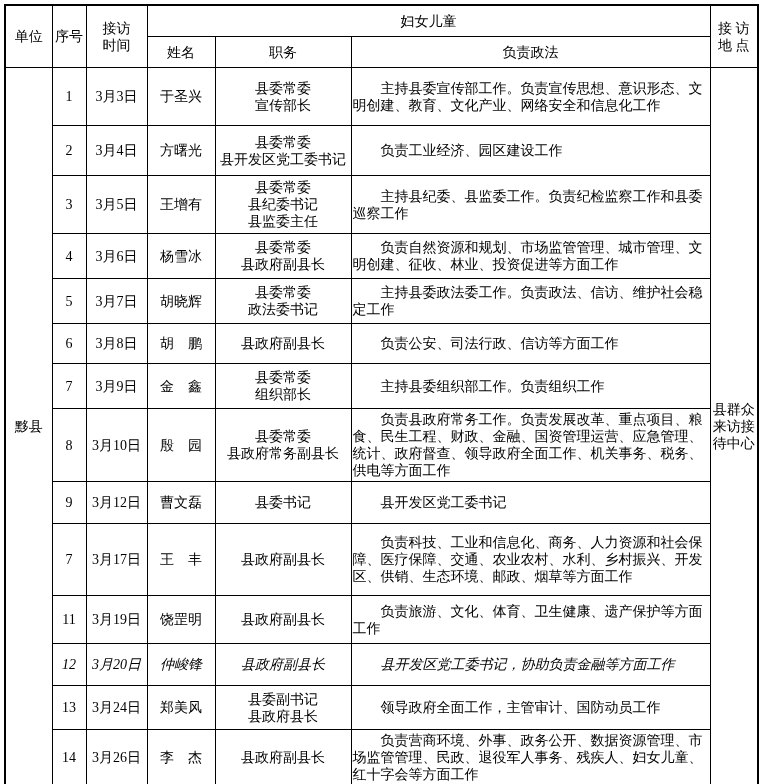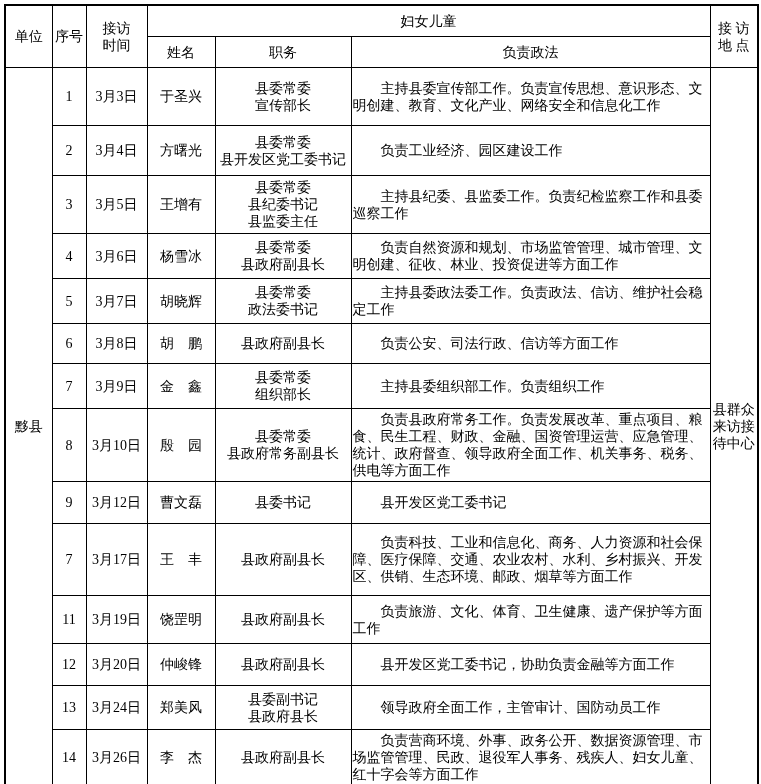--- a/index.html
+++ b/index.html
@@ -155,21 +155,21 @@
         <td class="multiline">县政府副县长</td>
         <td class="duty-cell">负责科技、工业和信息化、商务、人力资源和社会保障、医疗保障、交通、农业农村、水利、乡村振兴、开发区、供销、生态环境、邮政、烟草等方面工作</td>
       </tr>
       <tr style="height: 48px; margin-top: 20px;">
         <td>11</td>
         <td>3月19日</td>
         <td>饶罡明</td>
         <td class="multiline">县政府副县长</td>
         <td class="duty-cell">负责旅游、文化、体育、卫生健康、遗产保护等方面工作</td>
       </tr>
-      <tr style="height: 42px;">
+      <tr style="height: 42px; font-style: italic;">
         <td>12</td>
         <td>3月20日</td>
         <td>仲峻锋</td>
         <td class="multiline">县政府副县长</td>
         <td class="duty-cell">县开发区党工委书记，协助负责金融等方面工作</td>
       </tr>
       <tr style="height: 44px;">
         <td>13</td>
         <td>3月24日</td>
         <td>郑美风</td>

